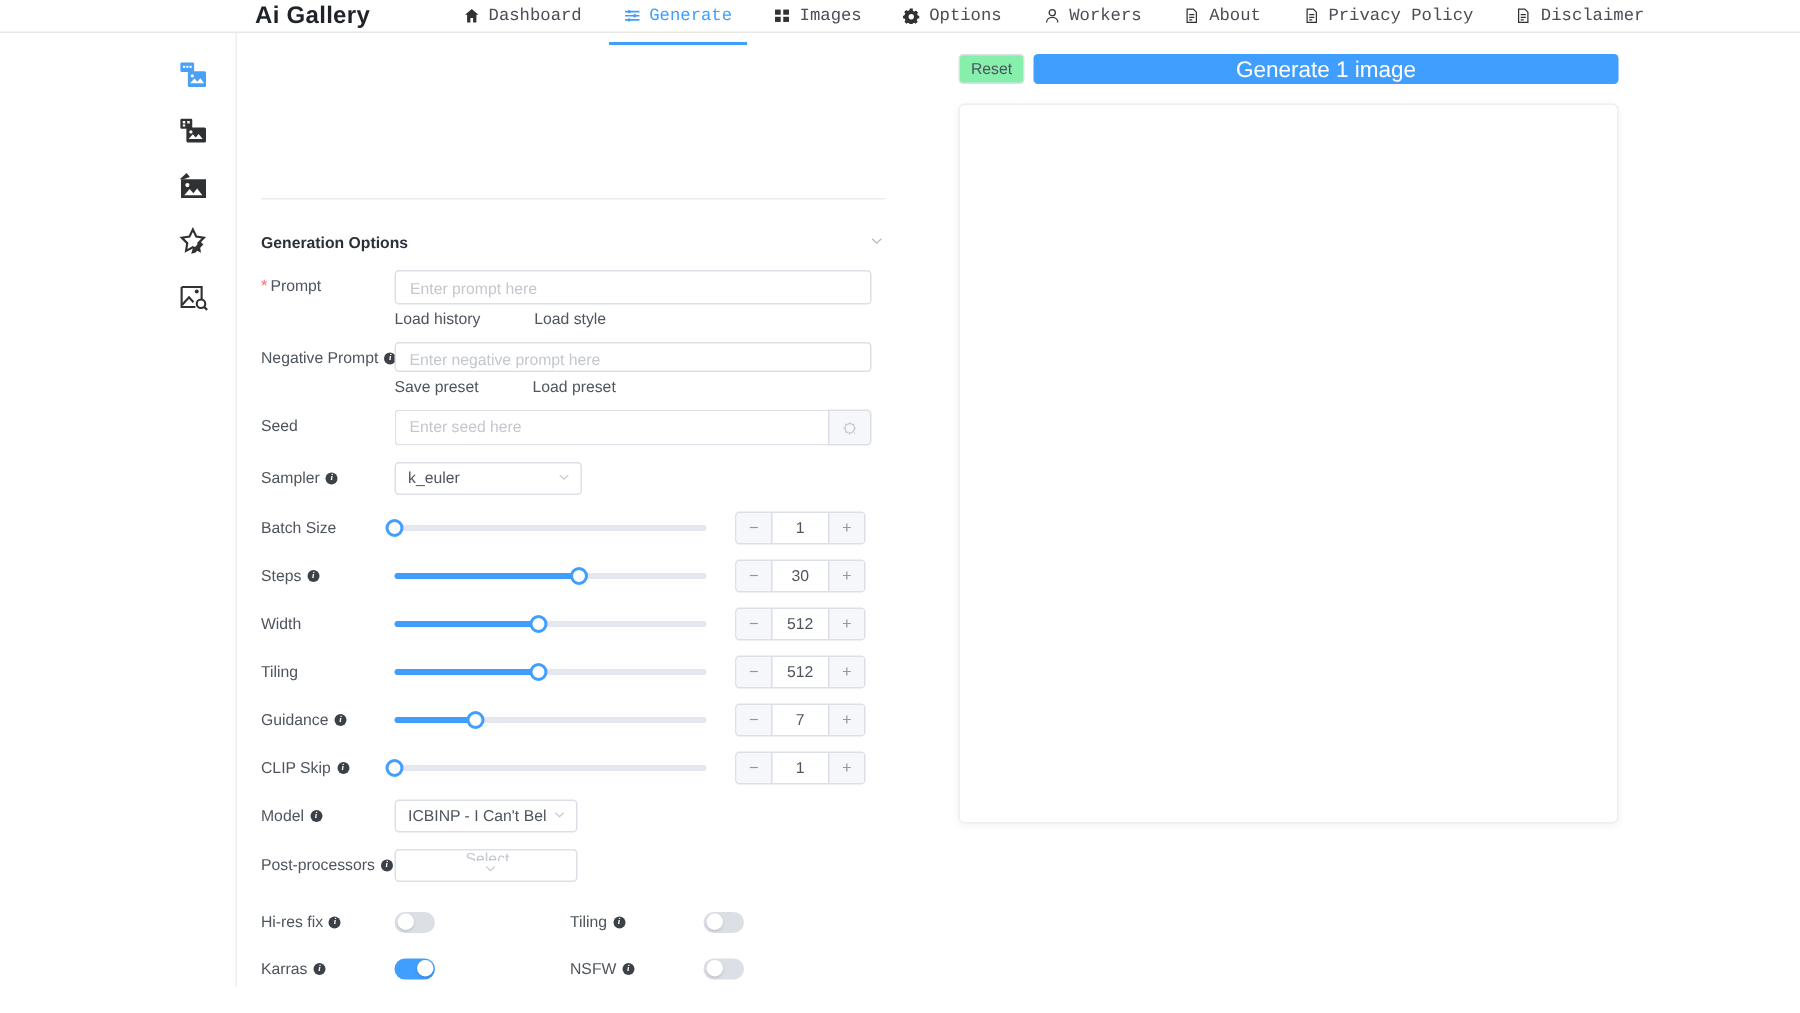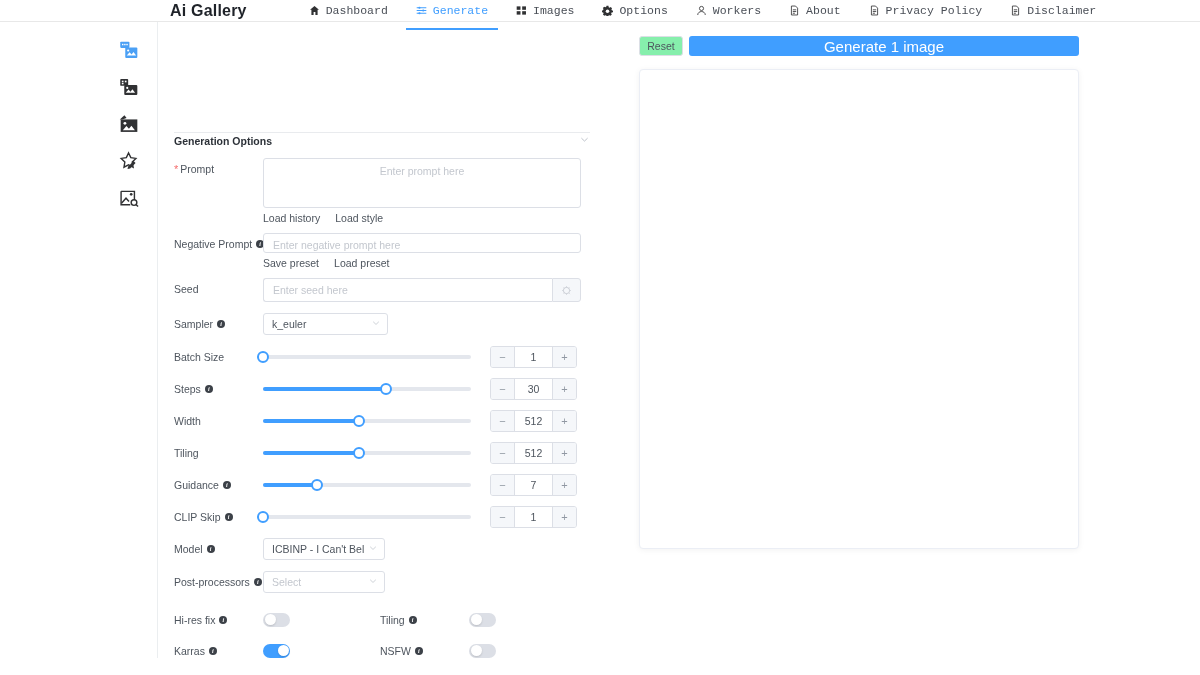--- a/index.html
+++ b/index.html
@@ -88,21 +88,21 @@
   
   .center {
     width: 462px;
     flex: 0 0 462px;
     padding-left: 16px;
     padding-top: 110px;
   }
   .section-hdr {
     width: 416px;
     border-top: 1px solid #e9ebee;
-    padding-top: 1px;
+    padding-top: 22px;
     display: flex;
     align-items: center;
     justify-content: space-between;
     font-size: 10.5px;
     font-weight: bold;
     color: #2c3138;
     cursor: pointer;
     margin-bottom: 11px;
   }
   .chev { color: #b6bcc4; }
@@ -154,26 +154,26 @@
     color: #4e555e;
     border: 1px solid #dcdfe6;
     border-radius: 3px;
     background: #fff;
     padding: 5px 9px;
     outline: none;
     resize: none;
     display: block;
   }
   textarea.inp::placeholder, input.inp::placeholder { color: #c3c7ce; }
-  .prompt-ta { width: 318px; height: 50px; line-height: 14px; text-align: center; }
+  .prompt-ta { width: 318px; height: 23px; line-height: 14px; }
   .neg-ta    { width: 318px; height: 20px; line-height: 13px; overflow: hidden; }
 
   .sublinks {
     display: flex;
-    gap: 15px;
+    gap: 36px;
     margin-top: 4px;
     margin-bottom: 9px;
     font-size: 10.5px;
     color: #4e555e;
   }
   .sublinks span { cursor: pointer; }
 
   
   .seed-grp { display: flex; width: 318px; margin-bottom: 11px; }
   .seed-grp input.inp {
@@ -204,21 +204,21 @@
     color: #4e555e;
     cursor: pointer;
     white-space: nowrap;
     overflow: hidden;
   }
   .sel .sv { flex: 1 1 auto; overflow: hidden; text-overflow: clip; }
   .sel .sv.ph { color: #c3c7ce; }
   .sel .sc { color: #c3c7ce; margin-left: 4px; flex: 0 0 auto; }
   .sel-sampler { width: 125px; margin-bottom: 11px; }
   .sel-model   { width: 122px; margin-bottom: 11px; }
-  .sel-post    { width: 122px; margin-bottom: 11px; }
+  .sel-post    { width: 122px; margin-bottom: 11px; flex-direction: column; }
 
   
   .sl-row { display: flex; align-items: center; margin-bottom: 10px; }
   .slider {
     width: 208px;
     height: 20px;
     position: relative;
     flex: 0 0 208px;
     cursor: pointer;
   }

